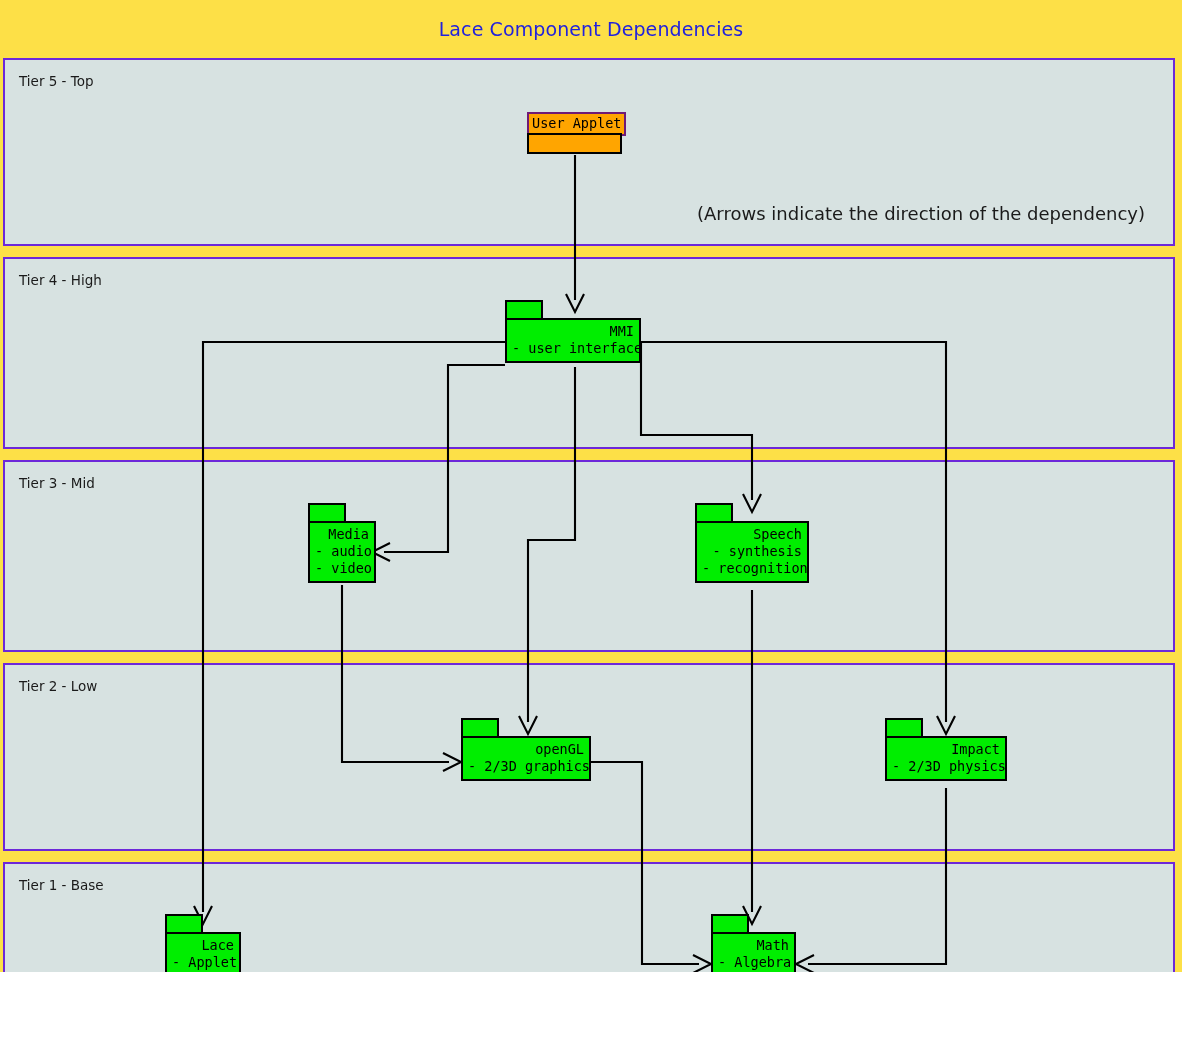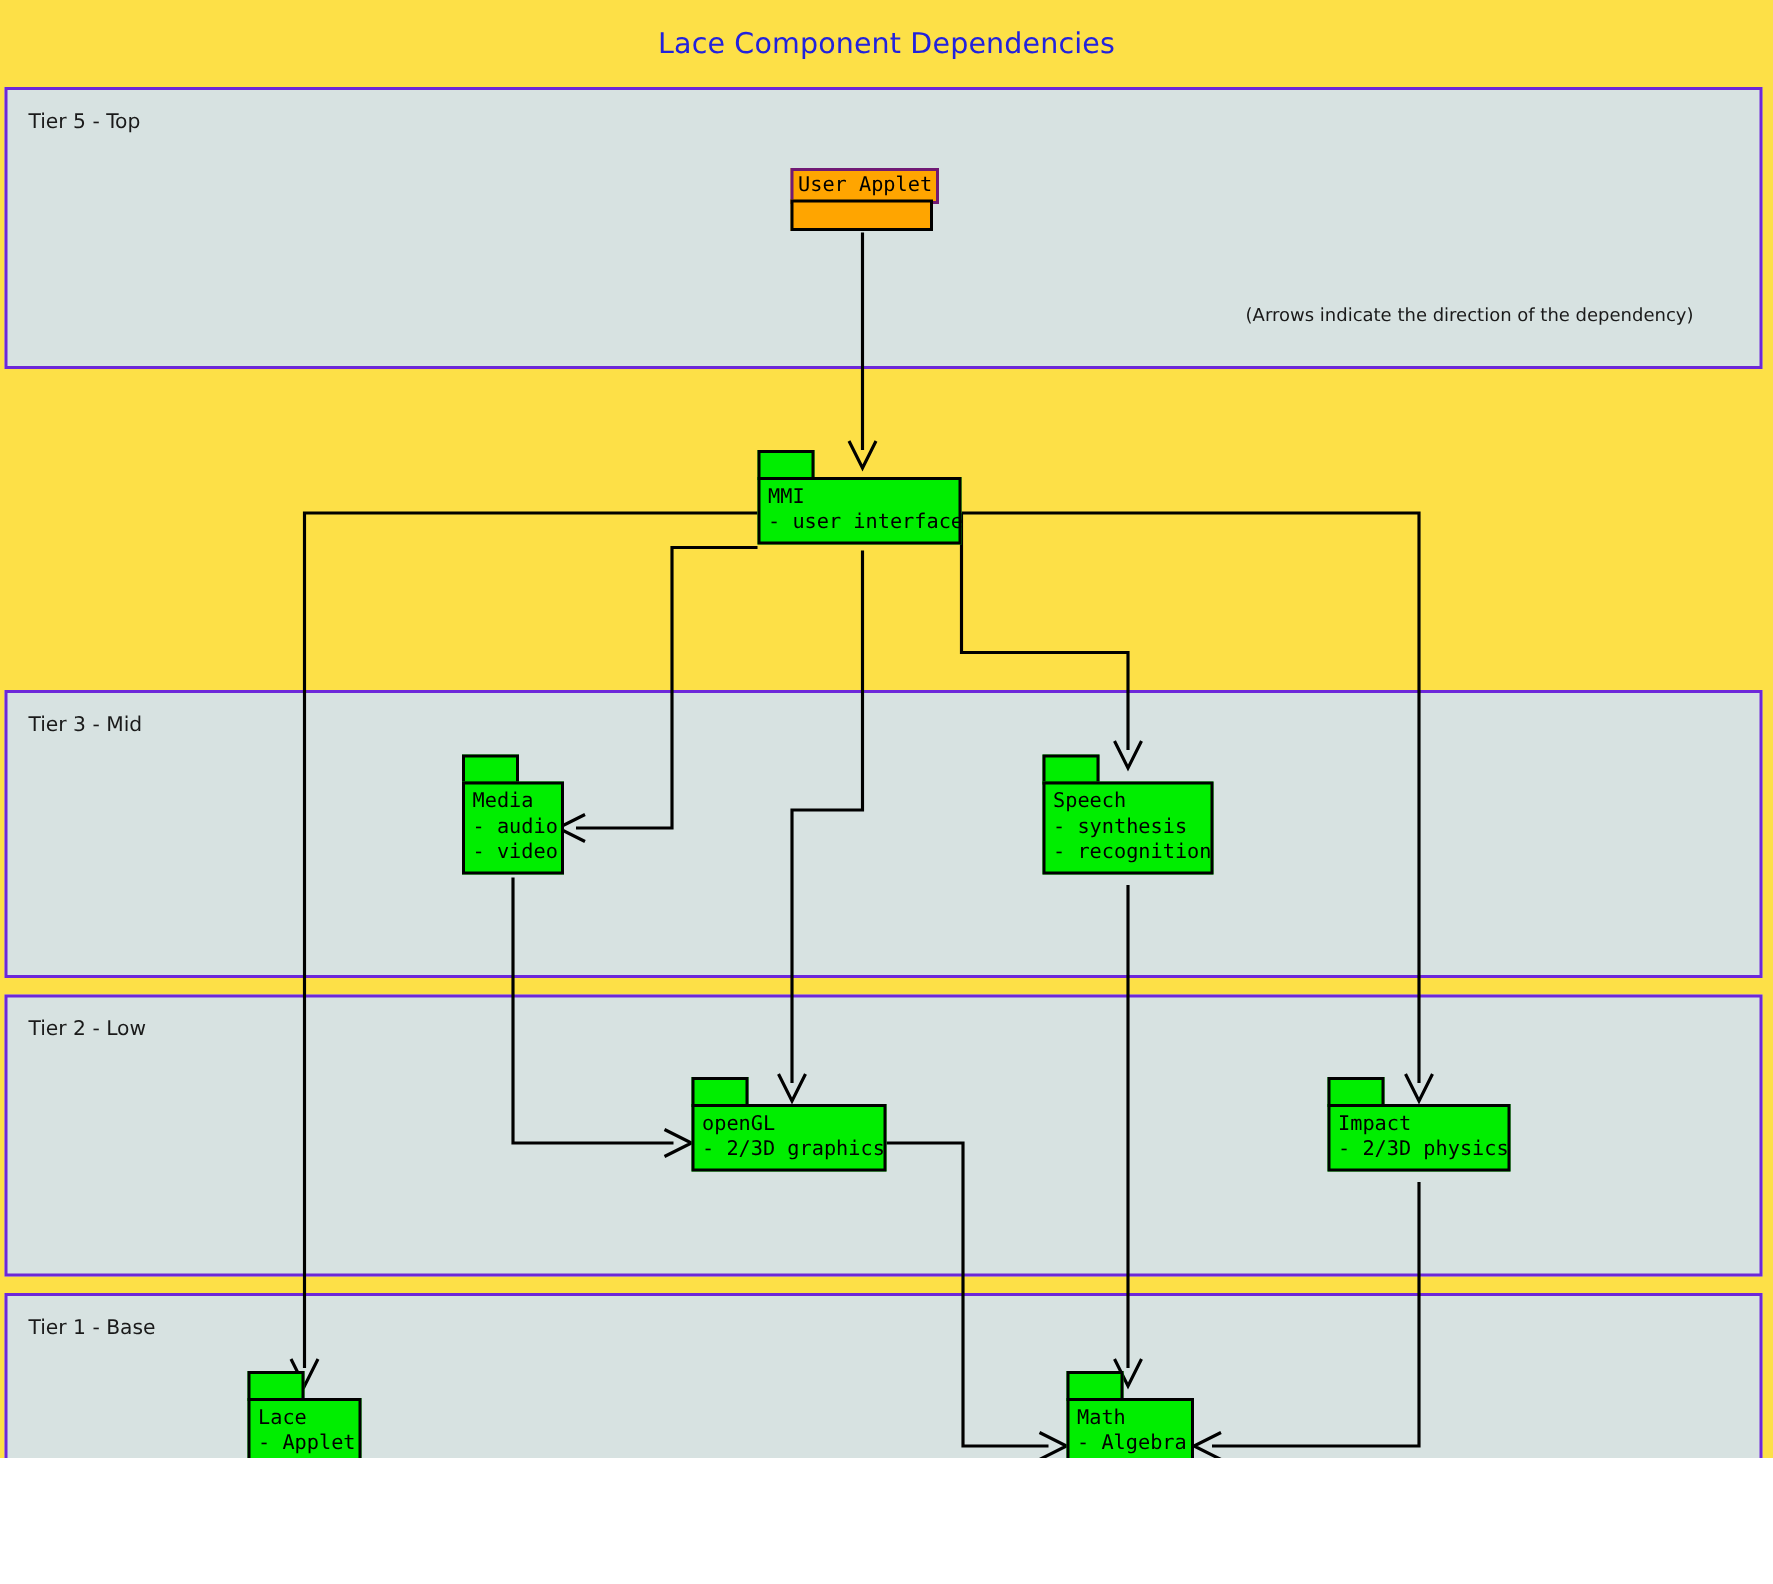--- a/index.html
+++ b/index.html
@@ -42,22 +42,22 @@
     position: absolute;
     left: 14px;
     top: 13px;
     font-size: 13.5px;
     color: #1a1a1a;
     font-family: "DejaVu Sans", sans-serif;
     white-space: nowrap;
   }
   .tier-note {
     position: absolute;
-    right: 44px;
-    font-size: 12px;
+    right: 28px;
+    font-size: 18px;
     color: #1a1a1a;
     font-family: "DejaVu Sans", sans-serif;
     white-space: nowrap;
   }
 
   
   #edges {
     position: absolute;
     left: 0;
     top: 0;
@@ -81,20 +81,21 @@
     box-sizing: border-box;
   }
   .pkg-body {
     position: absolute;
     left: 0;
     top: 18px;
     background: #00ee00;
     border: 2px solid #000000;
     box-sizing: border-box;
     padding: 3px 5px 4px 5px;
+    text-align: right;
   }
   .pkg-line {
     font-family: "DejaVu Sans Mono", monospace;
     font-size: 13.5px;
     line-height: 17px;
     color: #000000;
     white-space: pre;
   }
 
   
@@ -124,20 +125,23 @@
 
 <div id="stage">
 
   <div id="diagram-title">Lace Component Dependencies</div>
 
   <div class="tier" style="top:58px;height:188px;">
     <div class="tier-label">Tier 5 - Top</div>
     <div class="tier-note" style="top:143px;">(Arrows indicate the direction of the dependency)</div>
   </div>
 
+  <div class="tier" style="top:257px;height:192px;">
+    <div class="tier-label">Tier 4 - High</div>
+  </div>
 
   <div class="tier" style="top:460px;height:192px;">
     <div class="tier-label">Tier 3 - Mid</div>
   </div>
 
   <div class="tier" style="top:663px;height:188px;">
     <div class="tier-label">Tier 2 - Low</div>
   </div>
 
   <div class="tier" style="top:862px;height:191px;">

